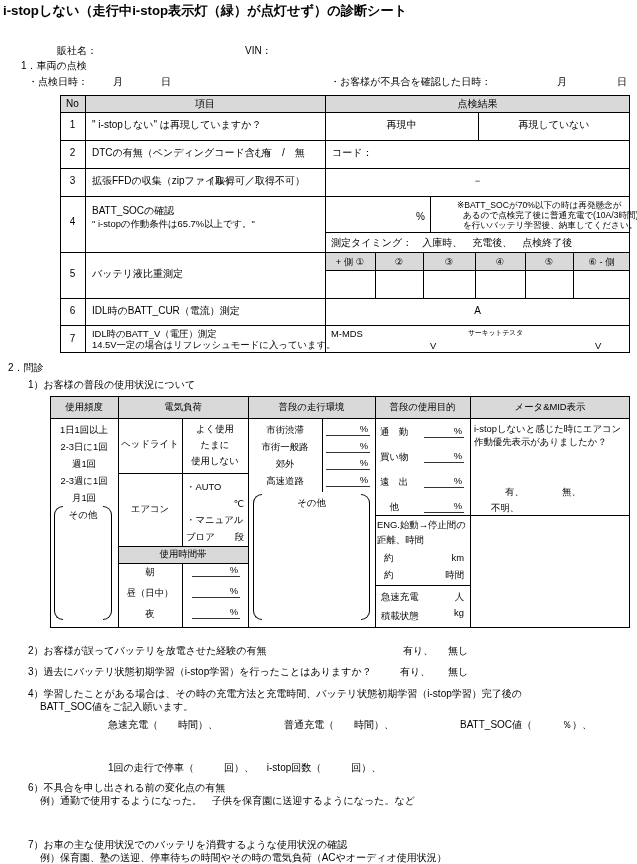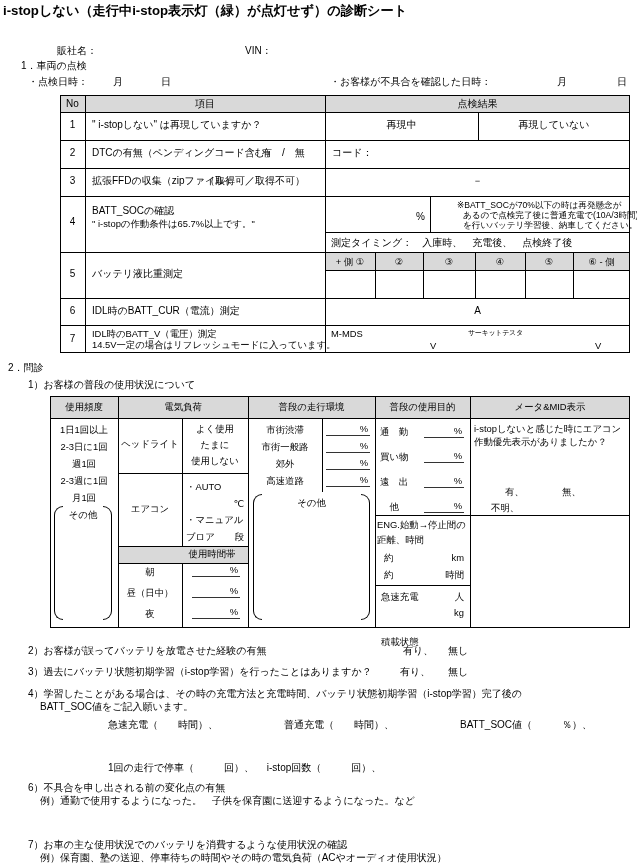--- a/index.html
+++ b/index.html
@@ -150,21 +150,21 @@
   <div class="t c s9" style="left:118px;top:438px;width:64px;">ヘッドライト</div>
   <div class="t c s9" style="left:182px;top:423px;width:66px;">よく使用</div>
   <div class="t c s9" style="left:182px;top:439px;width:66px;">たまに</div>
   <div class="t c s9" style="left:182px;top:455px;width:66px;">使用しない</div>
   <div class="t c s9" style="left:118px;top:503px;width:64px;">エアコン</div>
   <div class="t s9" style="left:186px;top:481px;">・AUTO</div>
   <div class="t r s9" style="left:222px;top:498px;width:22px;">℃</div>
   <div class="t s9" style="left:186px;top:514px;">・マニュアル</div>
   <div class="t s9" style="left:186px;top:531px;">ブロア</div>
   <div class="t r s9" style="left:226px;top:531px;width:18px;">段</div>
-  <div class="t c s9" style="left:118px;top:548px;width:130px;margin-left:29px;">使用時間帯</div>
+  <div class="t c s9" style="left:118px;top:548px;width:130px;">使用時間帯</div>
   <div class="t c s9" style="left:118px;top:566px;width:64px;">朝</div>
   <div class="t c s9" style="left:118px;top:587px;width:64px;">昼（日中）</div>
   <div class="t c s9" style="left:118px;top:608px;width:64px;">夜</div>
   <div class="pctline" style="left:192px;top:565px;width:48px;">%</div>
   <div class="pctline" style="left:192px;top:586px;width:48px;">%</div>
   <div class="pctline" style="left:192px;top:607px;width:48px;">%</div>
 
   <div class="t c s9" style="left:248px;top:424px;width:74px;">市街渋滞</div>
   <div class="t c s9" style="left:248px;top:441px;width:74px;">市街一般路</div>
   <div class="t c s9" style="left:248px;top:458px;width:74px;">郊外</div>
@@ -186,21 +186,21 @@
   <div class="pctline" style="left:424px;top:476px;width:40px;">%</div>
   <div class="pctline" style="left:424px;top:501px;width:40px;">%</div>
   <div class="t s9" style="left:377px;top:519px;">ENG.始動→停止間の</div>
   <div class="t s9" style="left:377px;top:534px;">距離、時間</div>
   <div class="t s9" style="left:384px;top:552px;">約</div>
   <div class="t r s9" style="left:430px;top:552px;width:34px;">km</div>
   <div class="t s9" style="left:384px;top:569px;">約</div>
   <div class="t r s9" style="left:424px;top:569px;width:40px;">時間</div>
   <div class="t s9" style="left:381px;top:591px;">急速充電</div>
   <div class="t r s9" style="left:446px;top:591px;width:18px;">人</div>
-  <div class="t s9" style="left:381px;top:636px;">積載状態</div>
+  <div class="t s9" style="left:381px;top:610px;">積載状態</div>
   <div class="t r s9" style="left:442px;top:607px;width:22px;">kg</div>
 
   <div class="t wrap s9" style="left:474px;top:422px;width:152px;">i-stopしないと感じた時にエアコン作動優先表示がありましたか？</div>
   <div class="t s9" style="left:505px;top:486px;">有、</div>
   <div class="t s9" style="left:562px;top:486px;">無、</div>
   <div class="t s9" style="left:491px;top:502px;">不明、</div>
 
   <div class="t" style="left:28px;top:645px;">2）お客様が誤ってバッテリを放電させた経験の有無</div>
   <div class="t" style="left:403px;top:645px;">有り、</div>
   <div class="t" style="left:448px;top:645px;">無し</div>

